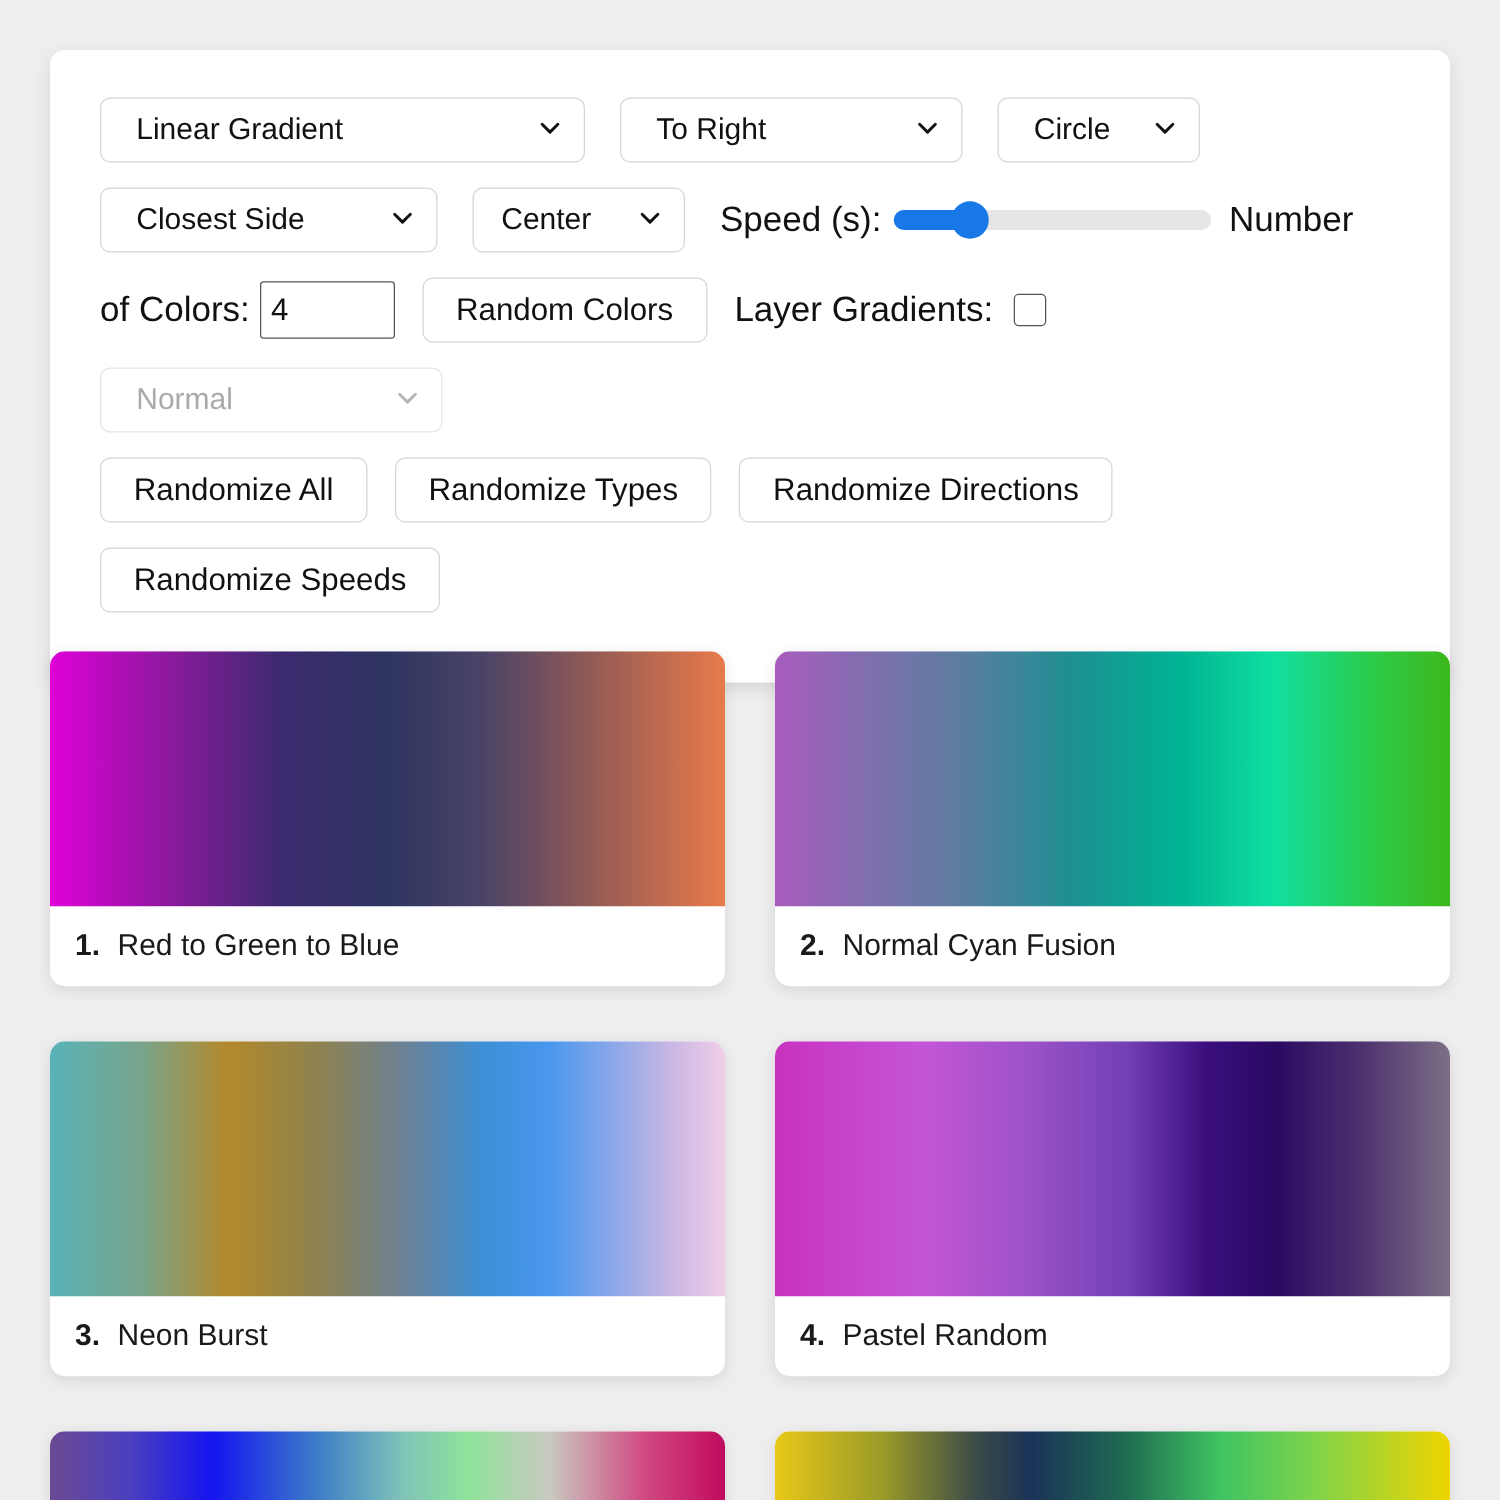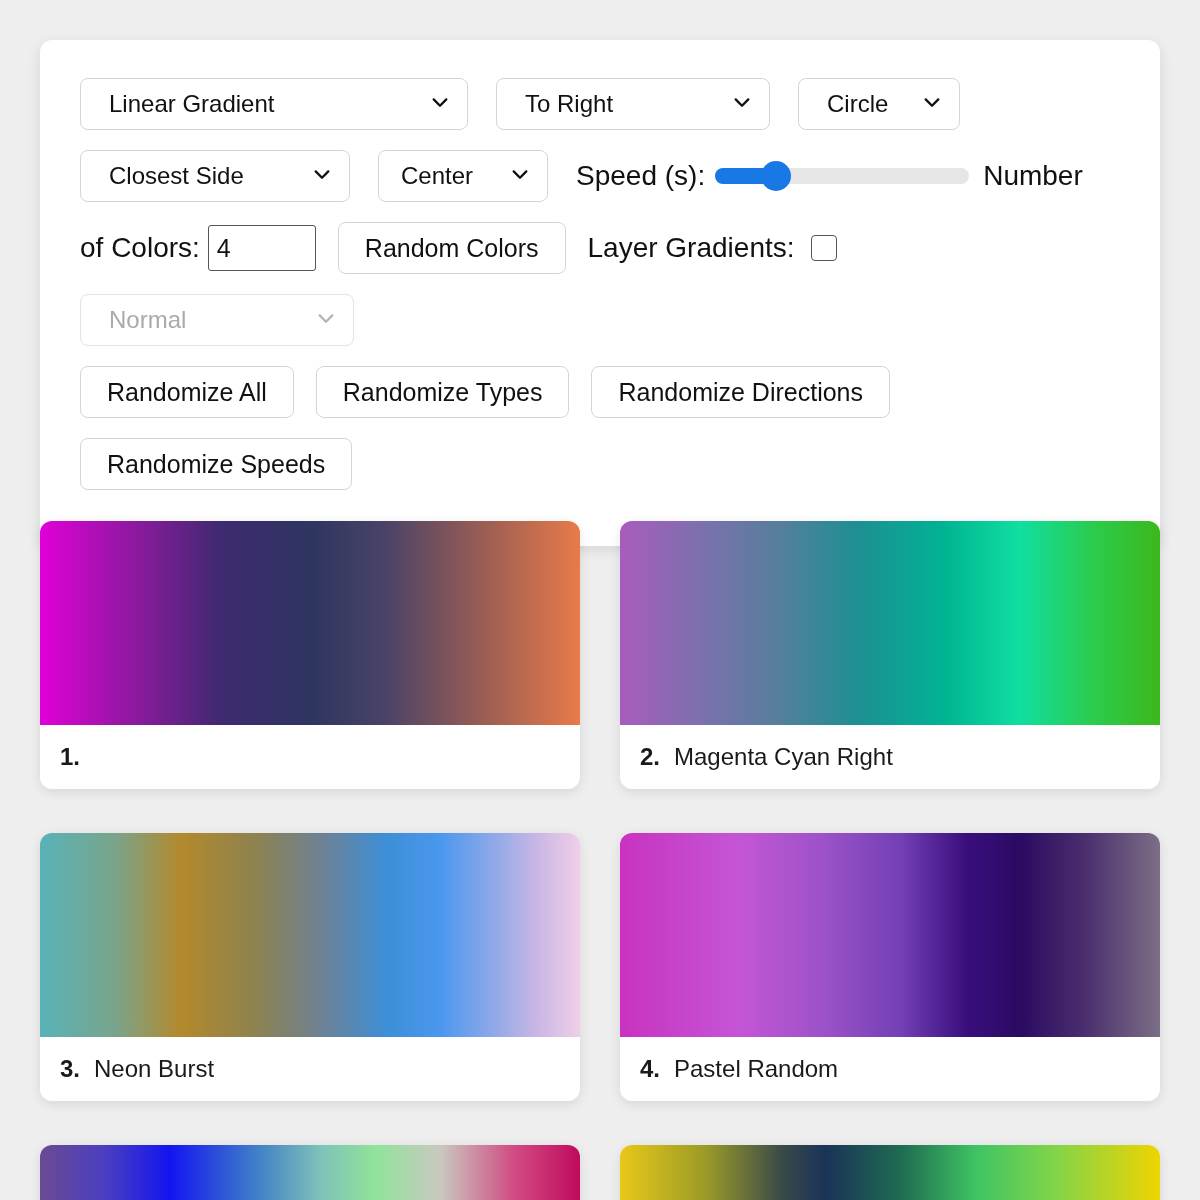--- a/index.html
+++ b/index.html
@@ -297,27 +297,28 @@
     </div>
   </div>
 
   <div class="cards">
 
     <div class="card-row">
       <div class="card">
         <div class="swatch" style="background: linear-gradient(to right, rgb(224, 0, 216) 0%, rgb(138, 26, 156) 18%, rgb(61, 42, 112) 34%, rgb(46, 53, 96) 50%, rgb(74, 67, 103) 64%, rgb(154, 93, 84) 82%, rgb(232, 122, 74) 100%);"></div>
         <div class="card-label">
           <span class="card-num">1.</span>
+          <span>Red to Green to Blue</span>
         </div>
       </div>
       <div class="card">
         <div class="swatch" style="background: linear-gradient(to right, rgb(168, 92, 189) 0%, rgb(127, 111, 174) 14%, rgb(90, 125, 158) 28%, rgb(30, 143, 147) 44%, rgb(0, 179, 147) 60%, rgb(16, 223, 160) 74%, rgb(44, 203, 76) 88%, rgb(60, 184, 27) 100%);"></div>
         <div class="card-label">
           <span class="card-num">2.</span>
-          <span>Magenta Cyan Right</span>
+          <span>Normal Cyan Fusion</span>
         </div>
       </div>
     </div>
 
     <div class="card-row">
       <div class="card">
         <div class="swatch" style="background: linear-gradient(to right, rgb(88, 179, 184) 0%, rgb(122, 164, 138) 14%, rgb(179, 137, 44) 26%, rgb(141, 130, 80) 40%, rgb(110, 129, 147) 52%, rgb(61, 143, 214) 64%, rgb(74, 151, 239) 74%, rgb(143, 169, 232) 84%, rgb(201, 182, 228) 92%, rgb(240, 207, 232) 100%);"></div>
         <div class="card-label">
           <span class="card-num">3.</span>
           <span>Neon Burst</span>

